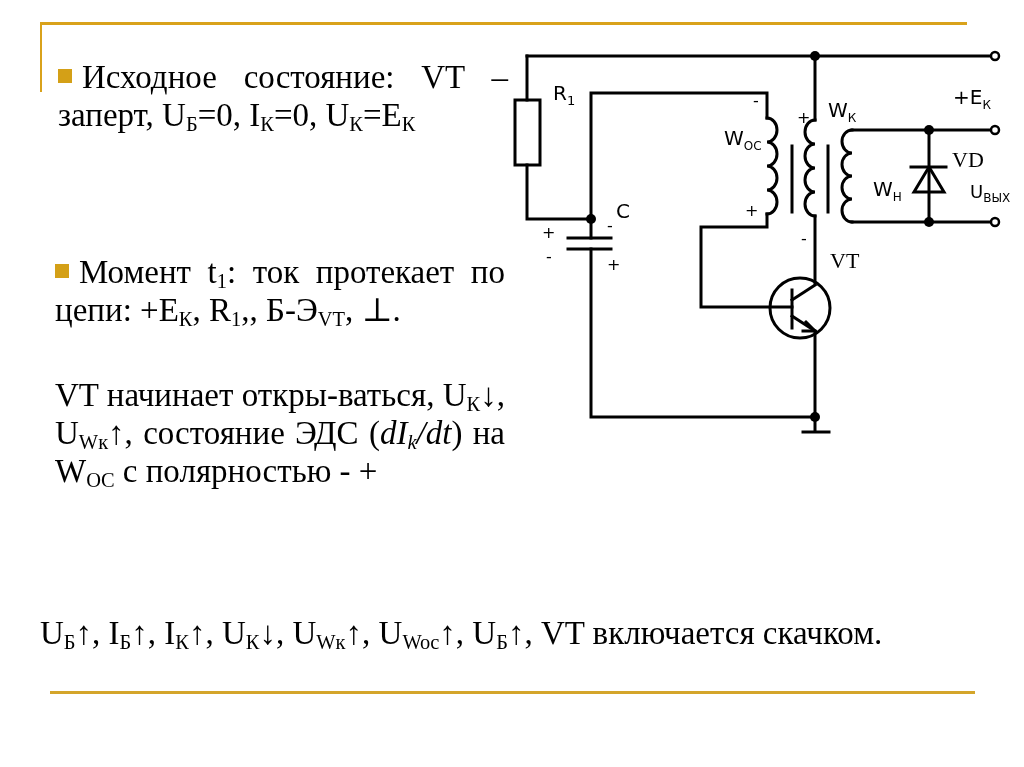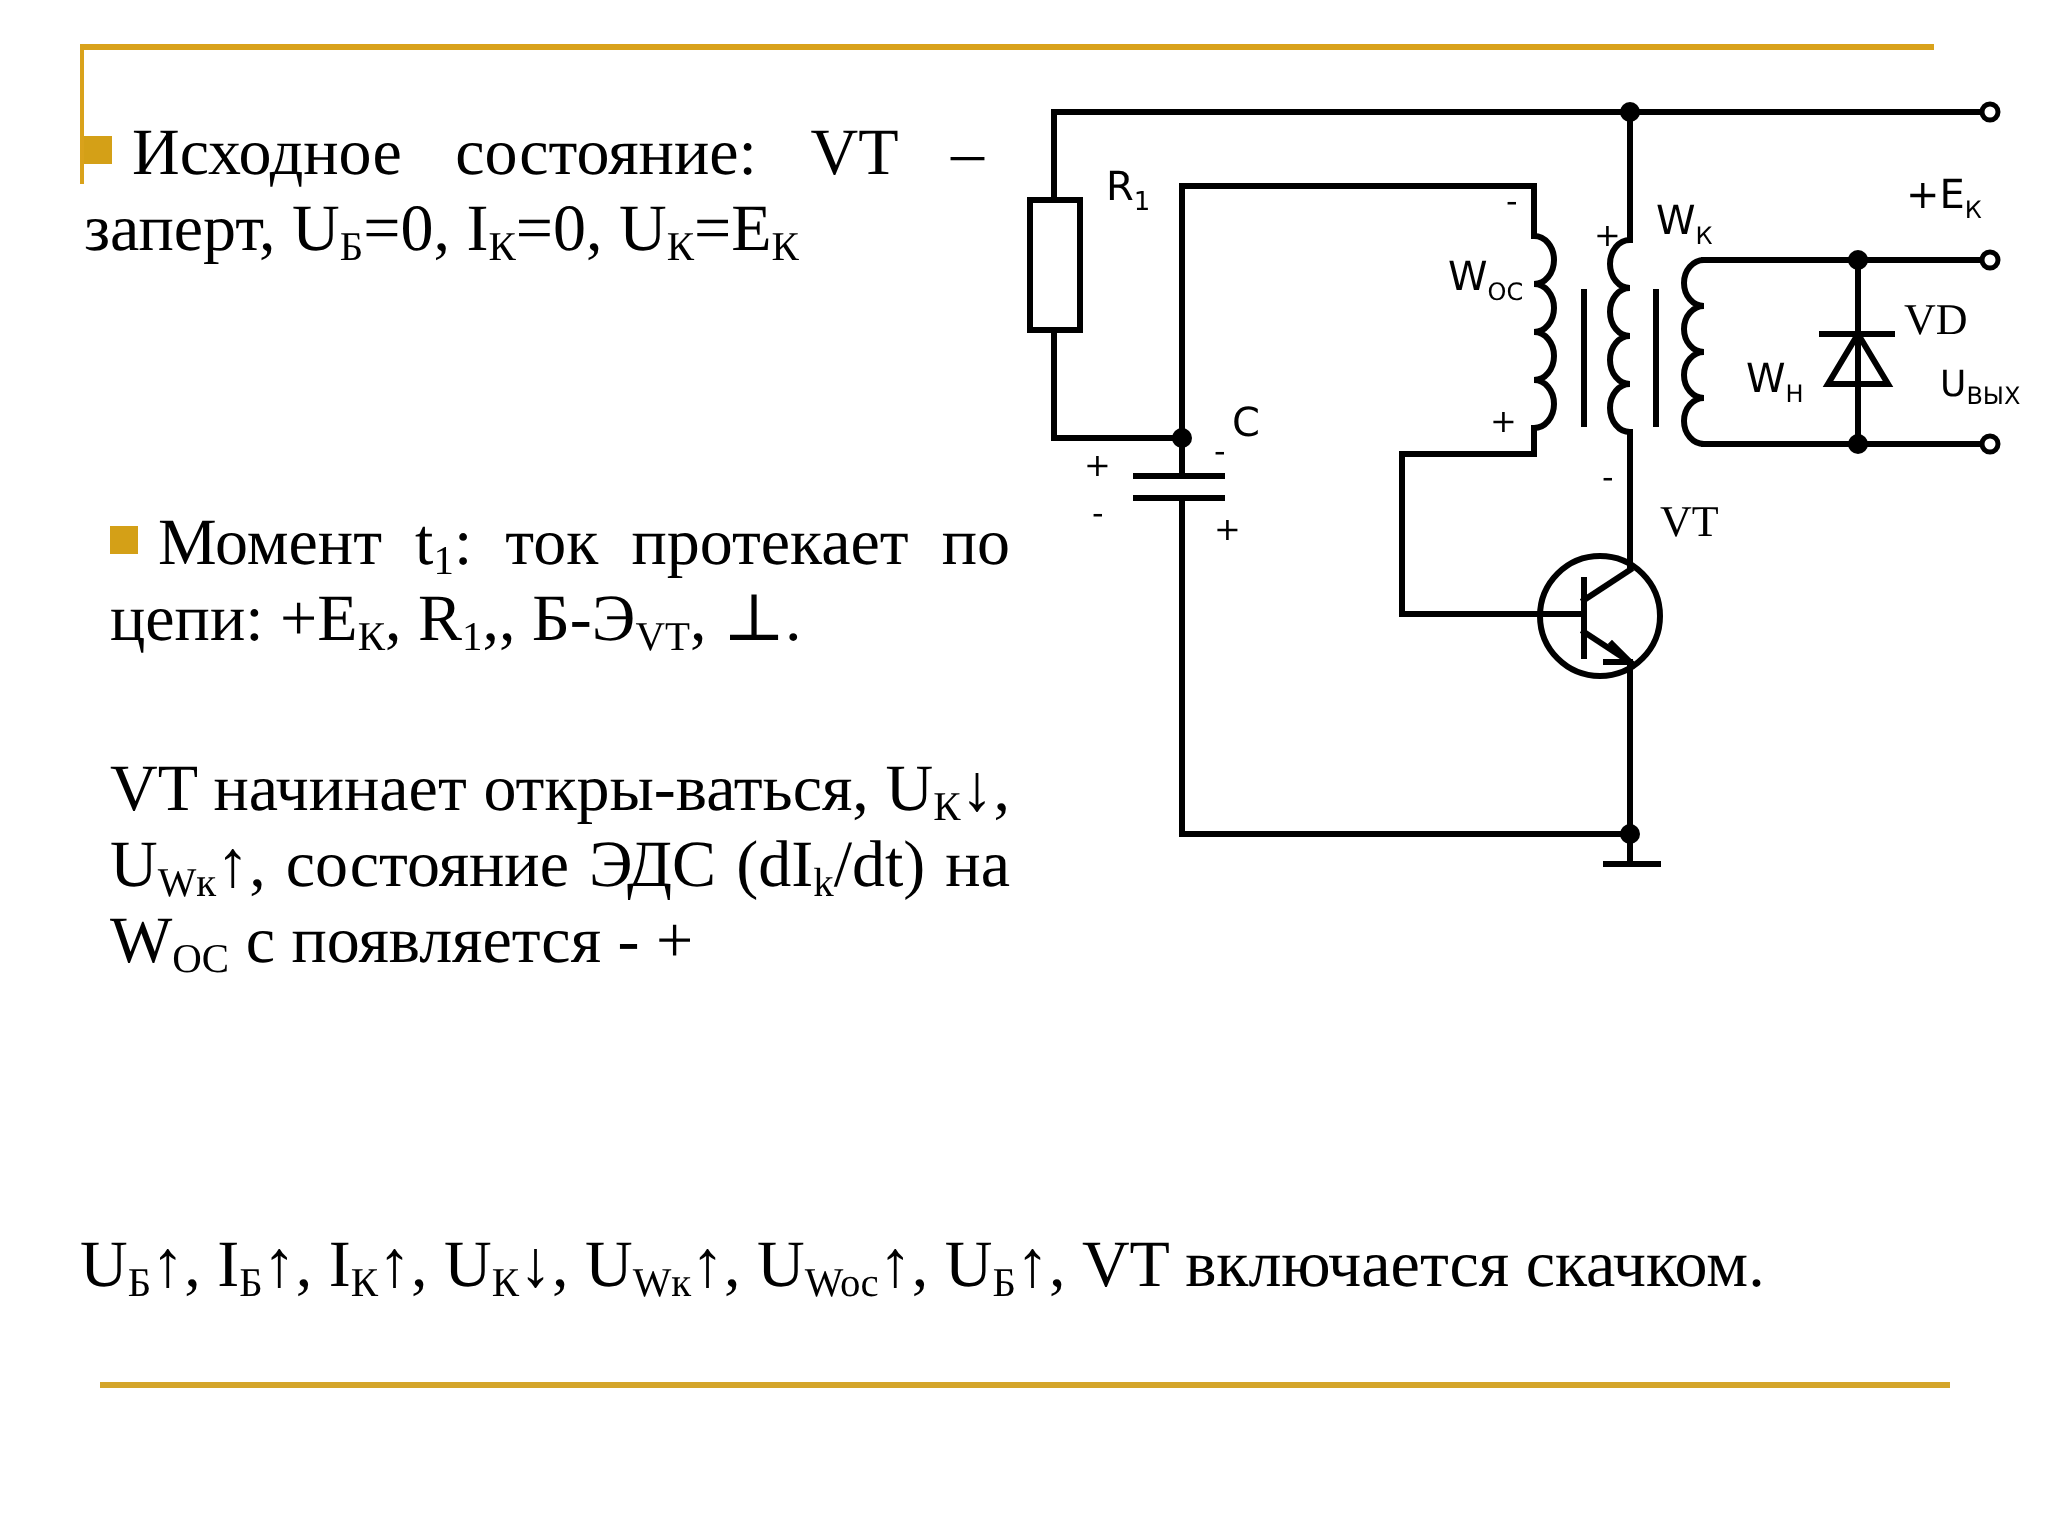--- a/index.html
+++ b/index.html
@@ -2,48 +2,48 @@
 <html><head>
 <meta charset="utf-8">
 <style>
   html, body { margin: 0; padding: 0; background: #ffffff; }
   body { width: 1024px; height: 767px; position: relative; overflow: hidden;
          font-family: "Liberation Serif", "DejaVu Serif", serif; color: #000; }
   .rule-top { position: absolute; left: 40px; top: 22px; width: 927px; height: 3px; background: #D9A21B; }
   .rule-left { position: absolute; left: 40px; top: 22px; width: 2px; height: 70px; background: #D9A21B; }
   .rule-bottom { position: absolute; left: 50px; top: 691px; width: 925px; height: 3px; background: #D4A52A; }
   .para { position: absolute; font-size: 33px; line-height: 38px; text-align: justify; text-align-last: left; }
-  .p1 { left: 42px; top: 58px; width: 450px; }
+  .p1 { left: 58px; top: 58px; width: 450px; }
   .p2 { left: 55px; top: 224px; width: 450px; margin-top: 29px; }
   .p3 { left: 55px; top: 376px; width: 450px; }
   .p4 { left: 40px; top: 600px; width: 950px; font-size: 33px; line-height: 40px; margin-top: 13px; }
   .bullet { display: inline-block; width: 14px; height: 14px; background: #D4A017; margin-right: 10px; vertical-align: 5px; }
   sub { font-size: 62%; vertical-align: -5px; line-height: 0; }
-  .ital { }
+  .ital { font-style: italic; }
   .diagram { position: absolute; left: 0; top: 0; }
   .lbl { font-family: "DejaVu Sans", "Liberation Sans", sans-serif; }
   .lbl-serif { font-family: "Liberation Serif", serif; }
 </style>
 </head>
 <body>
 
 <div class="rule-top"></div>
 <div class="rule-left"></div>
 <div class="rule-bottom"></div>
 
 <div class="para p1">
   <span class="bullet"></span><span>Исходное состояние: VT – заперт, U</span><sub>Б</sub><span>=0, I</span><sub>К</sub><span>=0, U</span><sub>К</sub><span>=E</span><sub>К</sub>
 </div>
 
 <div class="para p2">
   <span class="bullet"></span><span>Момент t</span><sub>1</sub><span>: ток протекает по цепи: +E</span><sub>К</sub><span>, R</span><sub>1</sub><span>,, Б-Э</span><sub>VT</sub><span>, ⊥.</span>
 </div>
 
 <div class="para p3">
-  <span>VT начинает откры-ваться, U</span><sub>К</sub><span>↓, U</span><sub>Wк</sub><span>↑, состояние ЭДС (</span><span class="ital">dI</span><sub class="ital">k</sub><span class="ital">/dt</span><span>) на W</span><sub>OC</sub><span> с появляется - +</span>
+  <span>VT начинает откры-ваться, U</span><sub>К</sub><span>↓, U</span><sub>Wк</sub><span>↑, состояние ЭДС (</span><span class="ital">dI</span><sub class="ital">k</sub><span class="ital">/dt</span><span>) на W</span><sub>OC</sub><span> с полярностью - +</span>
 </div>
 
 <div class="para p4">
   <span>U</span><sub>Б</sub><span>↑, </span><span>I</span><sub>Б</sub><span>↑, </span><span>I</span><sub>К</sub><span>↑, </span><span>U</span><sub>К</sub><span>↓, </span><span>U</span><sub>Wк</sub><span>↑, </span><span>U</span><sub>Woc</sub><span>↑, </span><span>U</span><sub>Б</sub><span>↑, </span><span>VT включается скачком.</span>
 </div>
 
 <svg class="diagram" width="1024" height="767" viewBox="0 0 1024 767">
   <g stroke="#000" stroke-width="3" fill="none" stroke-linecap="square">
 
     <path d="M527 56 H992"></path>

